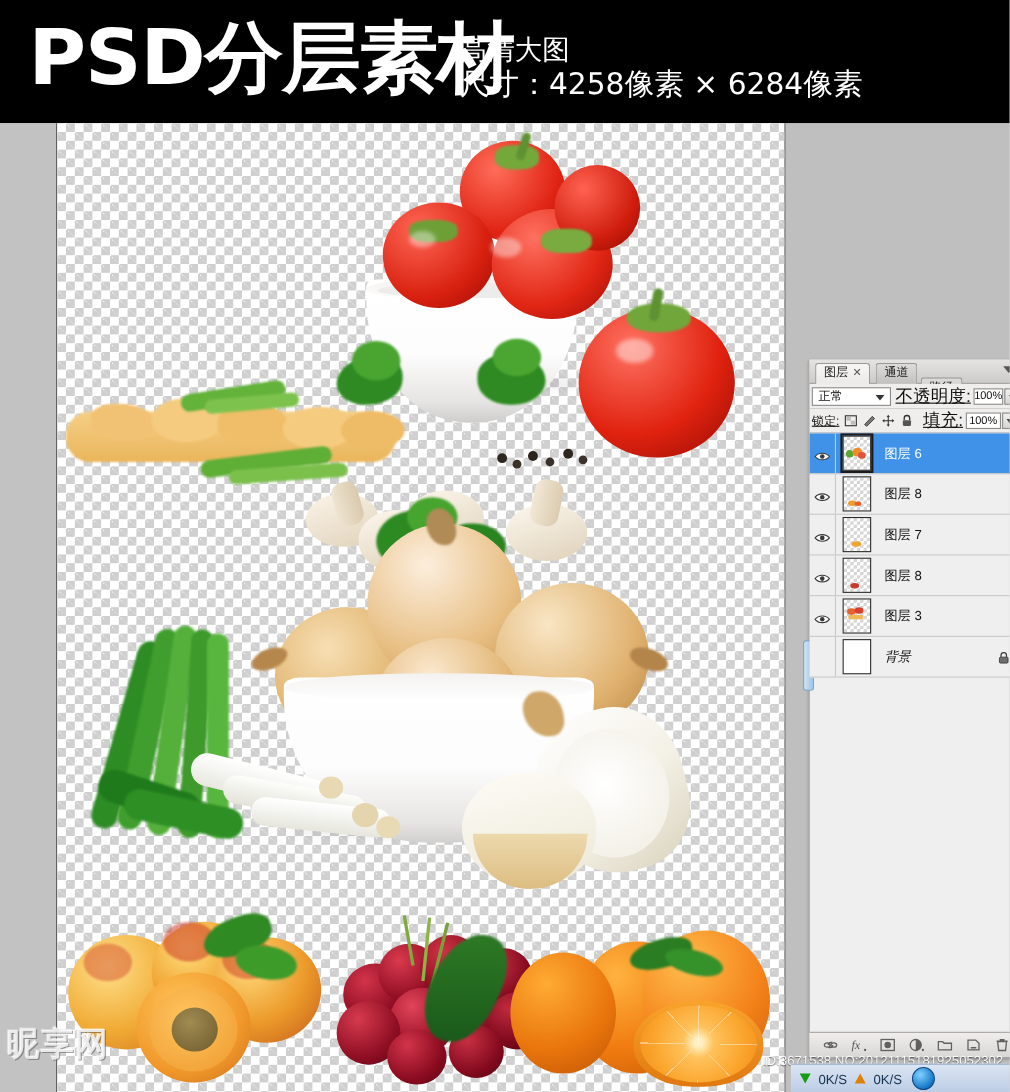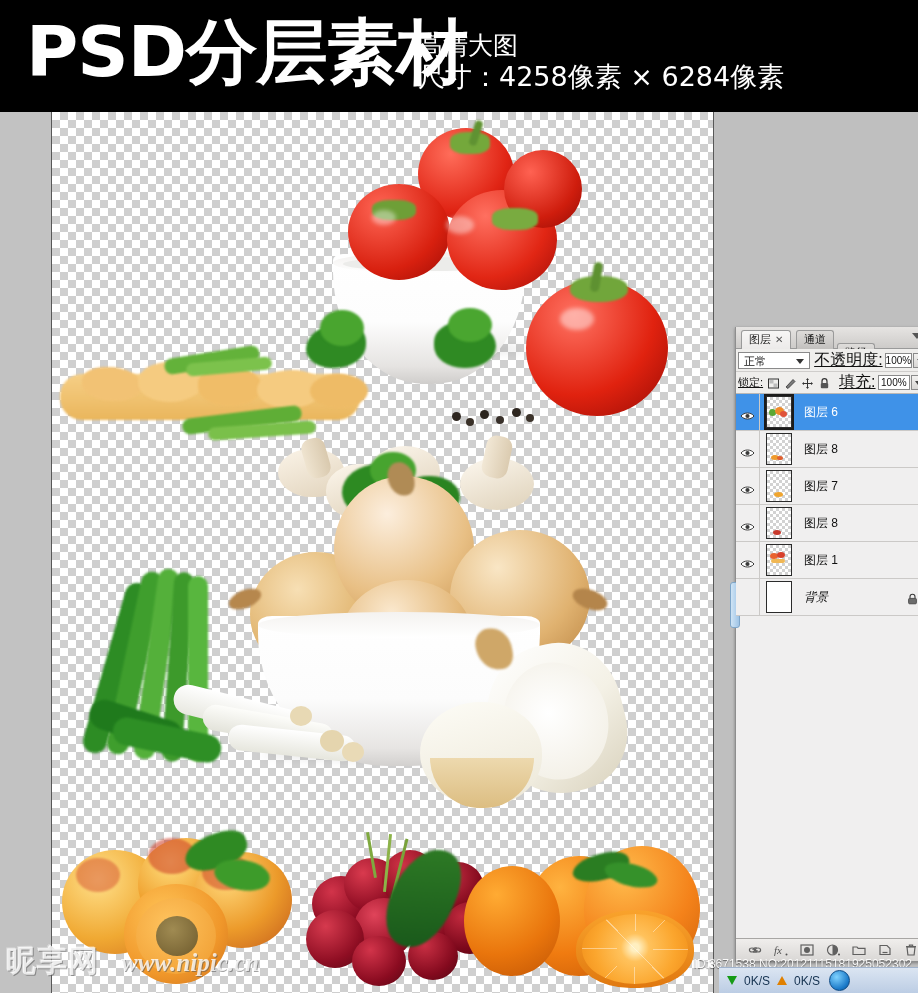--- a/index.html
+++ b/index.html
@@ -91,22 +91,22 @@
   .lock-right{margin-left:auto;margin-right:8px;width:11px;height:12px;position:relative;}
   .panel-toolbar{position:absolute;left:0;bottom:0;width:100%;height:23px;background:#e3e1df;
     background-image:linear-gradient(#f0eeec,#d9d7d5);border-top:1px solid #a8a6a4;
     display:flex;align-items:center;gap:12px;padding-left:12px;box-sizing:border-box;}
   .tb-ico{width:14px;height:14px;position:relative;opacity:.82;}
 
   .panel-grip{position:absolute;left:-6px;top:255px;width:8px;height:44px;
     background:linear-gradient(90deg,#cfe4f5,#9fc4e6);border:1px solid #7fa6c9;border-radius:3px;}
 
   
-  .wm-left{position:absolute;left:6px;bottom:8px;height:44px;display:flex;align-items:baseline;
-    gap:22px;pointer-events:none;}
+  .wm-left{position:absolute;left:6px;bottom:20px;height:44px;display:flex;align-items:baseline;
+    gap:6px;pointer-events:none;}
   .wm-cn{font-size:30px;font-weight:700;color:rgba(255,255,255,.80);
     text-shadow:1px 1px 0 rgba(90,90,90,.55),-1px -1px 0 rgba(255,255,255,.35);
     font-family:"DejaVu Sans","Liberation Sans",sans-serif;letter-spacing:1px;}
   .wm-url{font-size:25px;font-style:italic;font-weight:700;color:rgba(255,255,255,.80);
     text-shadow:1px 1px 0 rgba(90,90,90,.55);font-family:"Liberation Serif",serif;}
   .wm-id{position:absolute;right:6px;bottom:22px;font-size:12px;color:rgba(255,255,255,.92);
     text-shadow:0 1px 1px rgba(0,0,0,.5);white-space:nowrap;font-family:"Liberation Sans",sans-serif;}
 
   
   .speedbar{position:absolute;left:719px;bottom:0;width:199px;height:26px;
@@ -468,21 +468,21 @@
               </svg>
           </span>
         </div>
         <div class="thumb-cell">
           <div class="thumb">
             <div style="position:absolute;left:3px;top:8px;width:8px;height:6px;border-radius:50%;background:#e8622f;"></div>
             <div style="position:absolute;left:10px;top:7px;width:8px;height:6px;border-radius:50%;background:#d8402c;"></div>
             <div style="position:absolute;left:4px;top:14px;width:14px;height:4px;border-radius:2px;background:#f0b755;"></div>
           </div>
         </div>
-        <span class="layer-name">图层 1</span>
+        <span class="layer-name">图层 3</span>
       </div>
 
       <div class="layer-row">
         <div class="eye-cell"></div>
         <div class="thumb-cell">
           <div class="thumb white"></div>
         </div>
         <span class="layer-name italic">背景</span>
         <span class="lock-right">
           <svg width="11" height="12" viewBox="0 0 11 12">
@@ -537,21 +537,20 @@
         <svg width="14" height="14" viewBox="0 0 14 14">
             <path d="M3 4 h8 l-.9 8 H3.9 Z" fill="none" stroke="#444" stroke-width="1.2"></path>
             <path d="M2 3.6 h10 M5.4 3.6 V2.2 h3.2 V3.6" fill="none" stroke="#444" stroke-width="1.2"></path>
           </svg>
       </span>
     </div>
   </div>
 
   <div class="wm-left">
     <span class="wm-cn">昵享网</span>
-    <span class="wm-url">www.nipic.cn</span>
   </div>
   <div class="wm-id">ID:3671538 NO:20121115181925052302</div>
 
   <div class="speedbar">
     <span class="arr-dn"></span>
     <span class="speed-txt">0K/S</span>
     <span class="arr-up"></span>
     <span class="speed-txt">0K/S</span>
     <span class="ie-ball"></span>
   </div>

